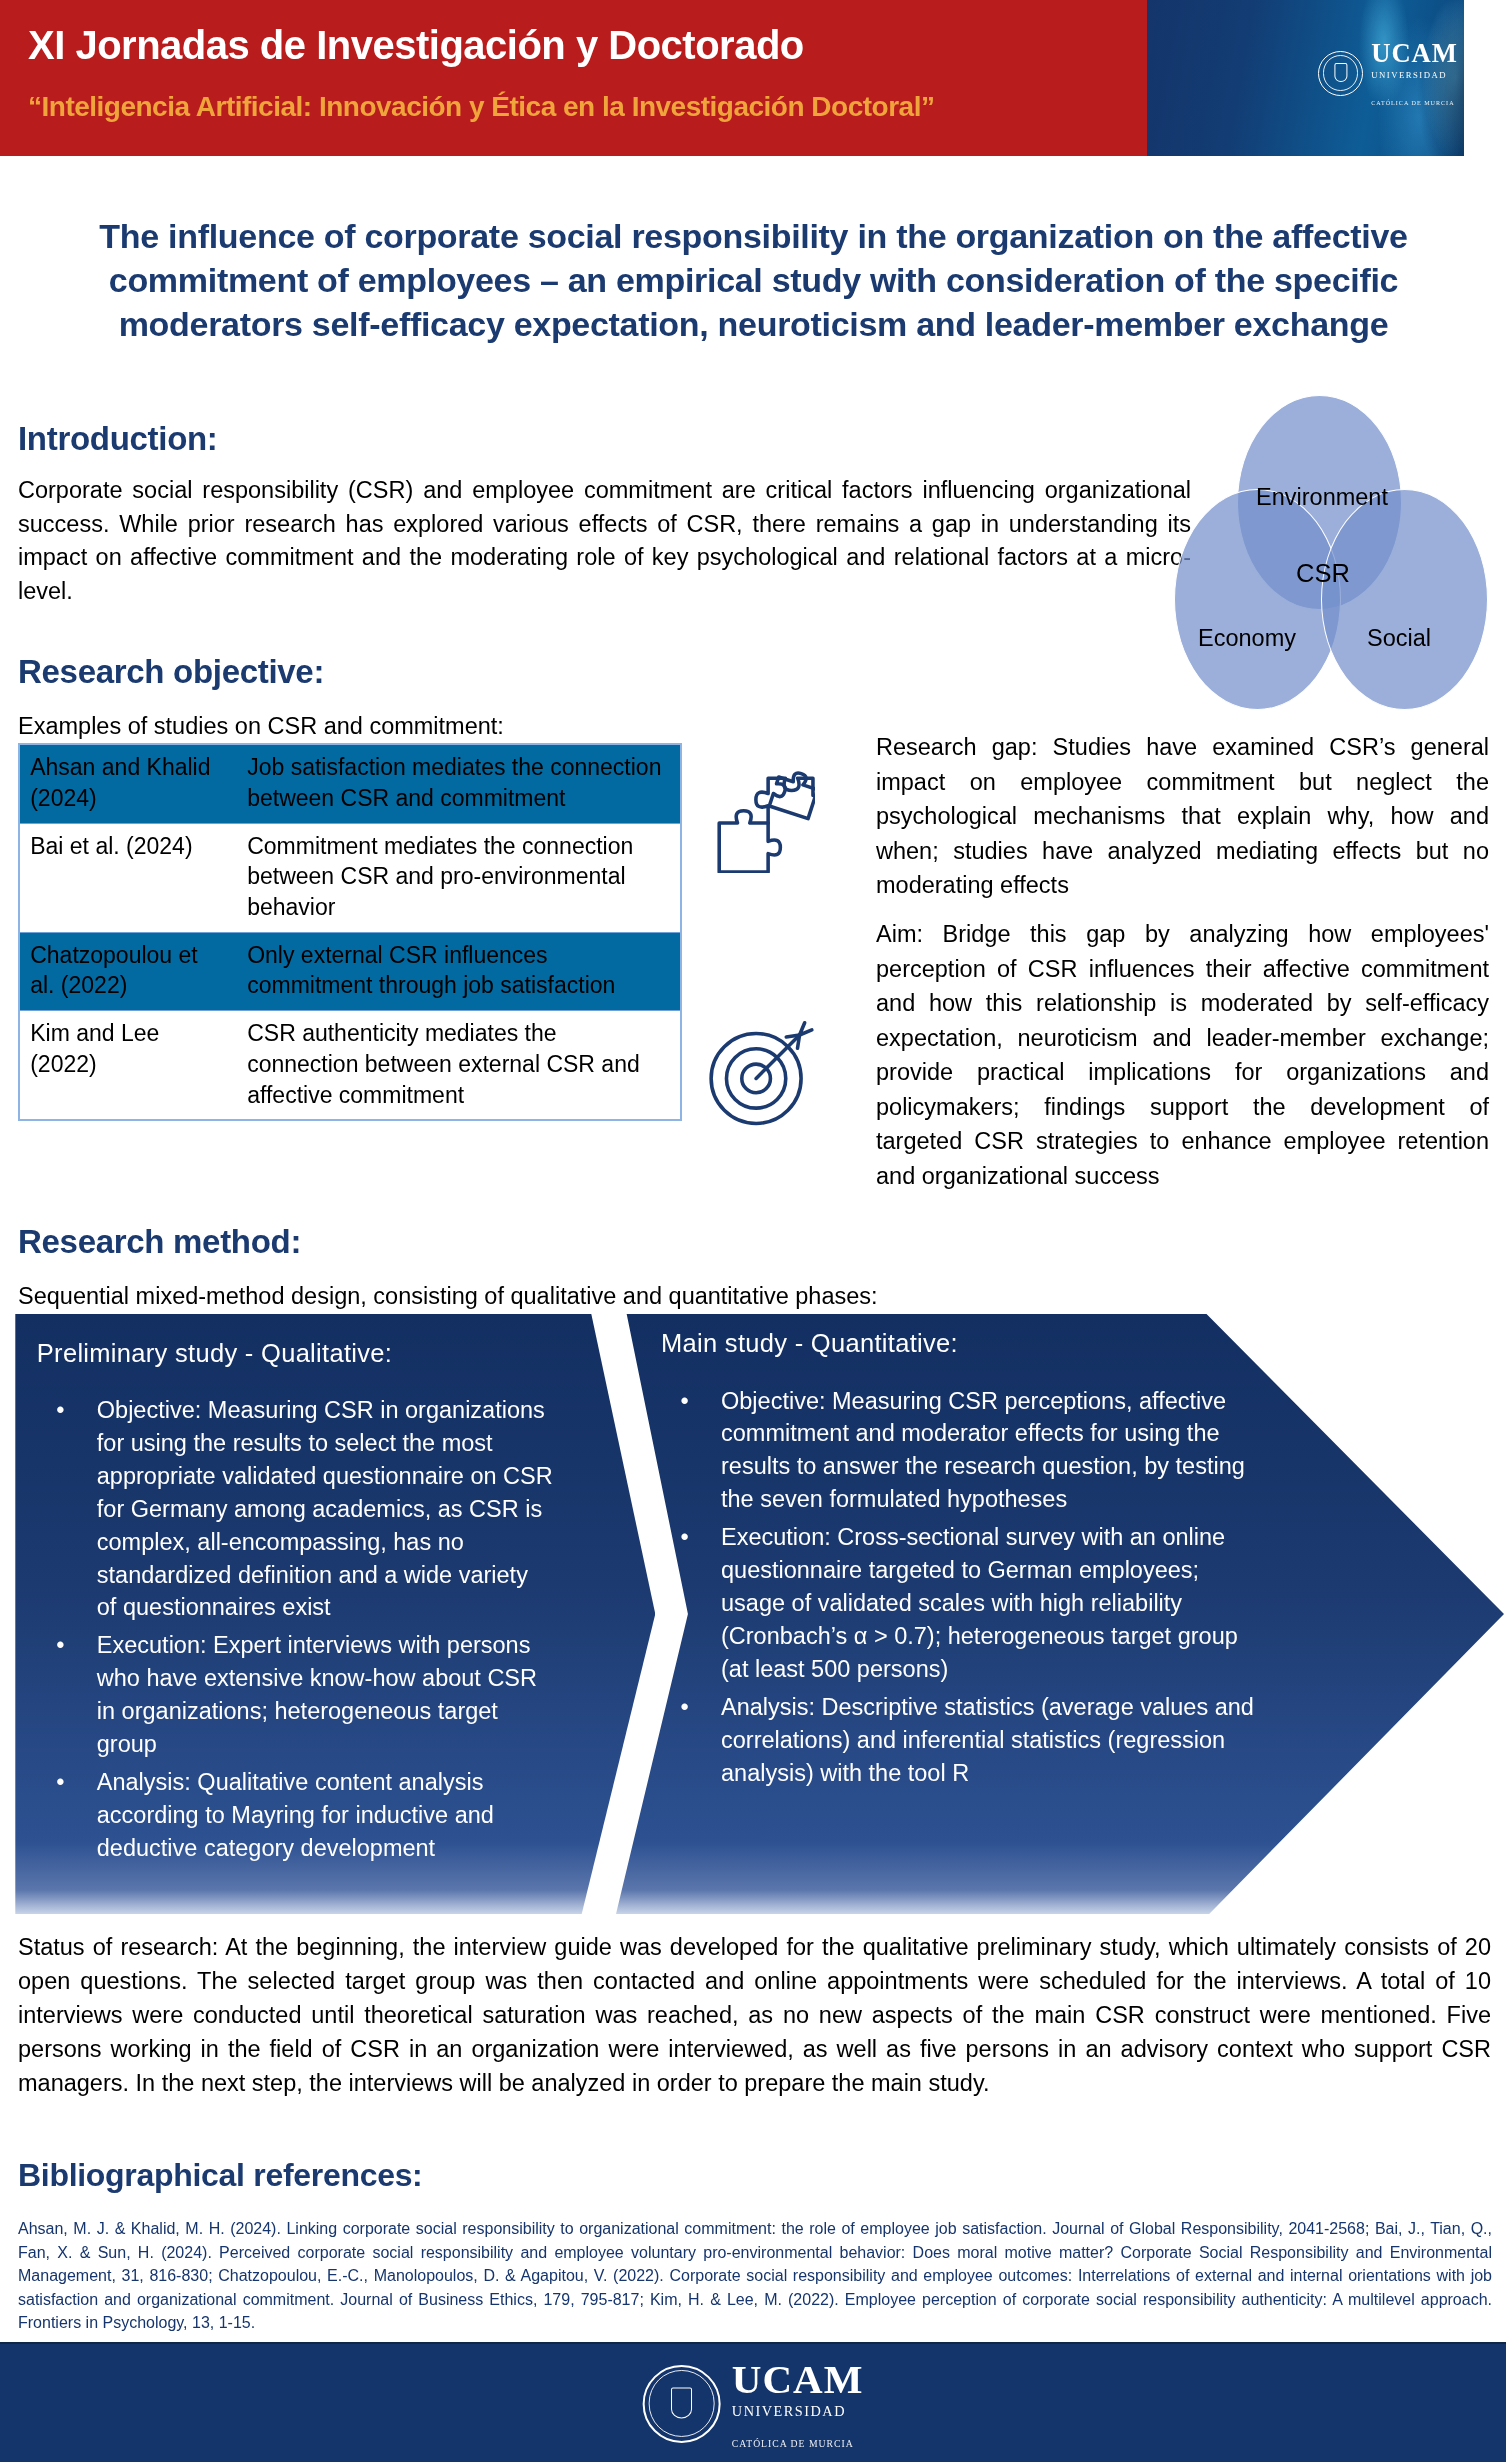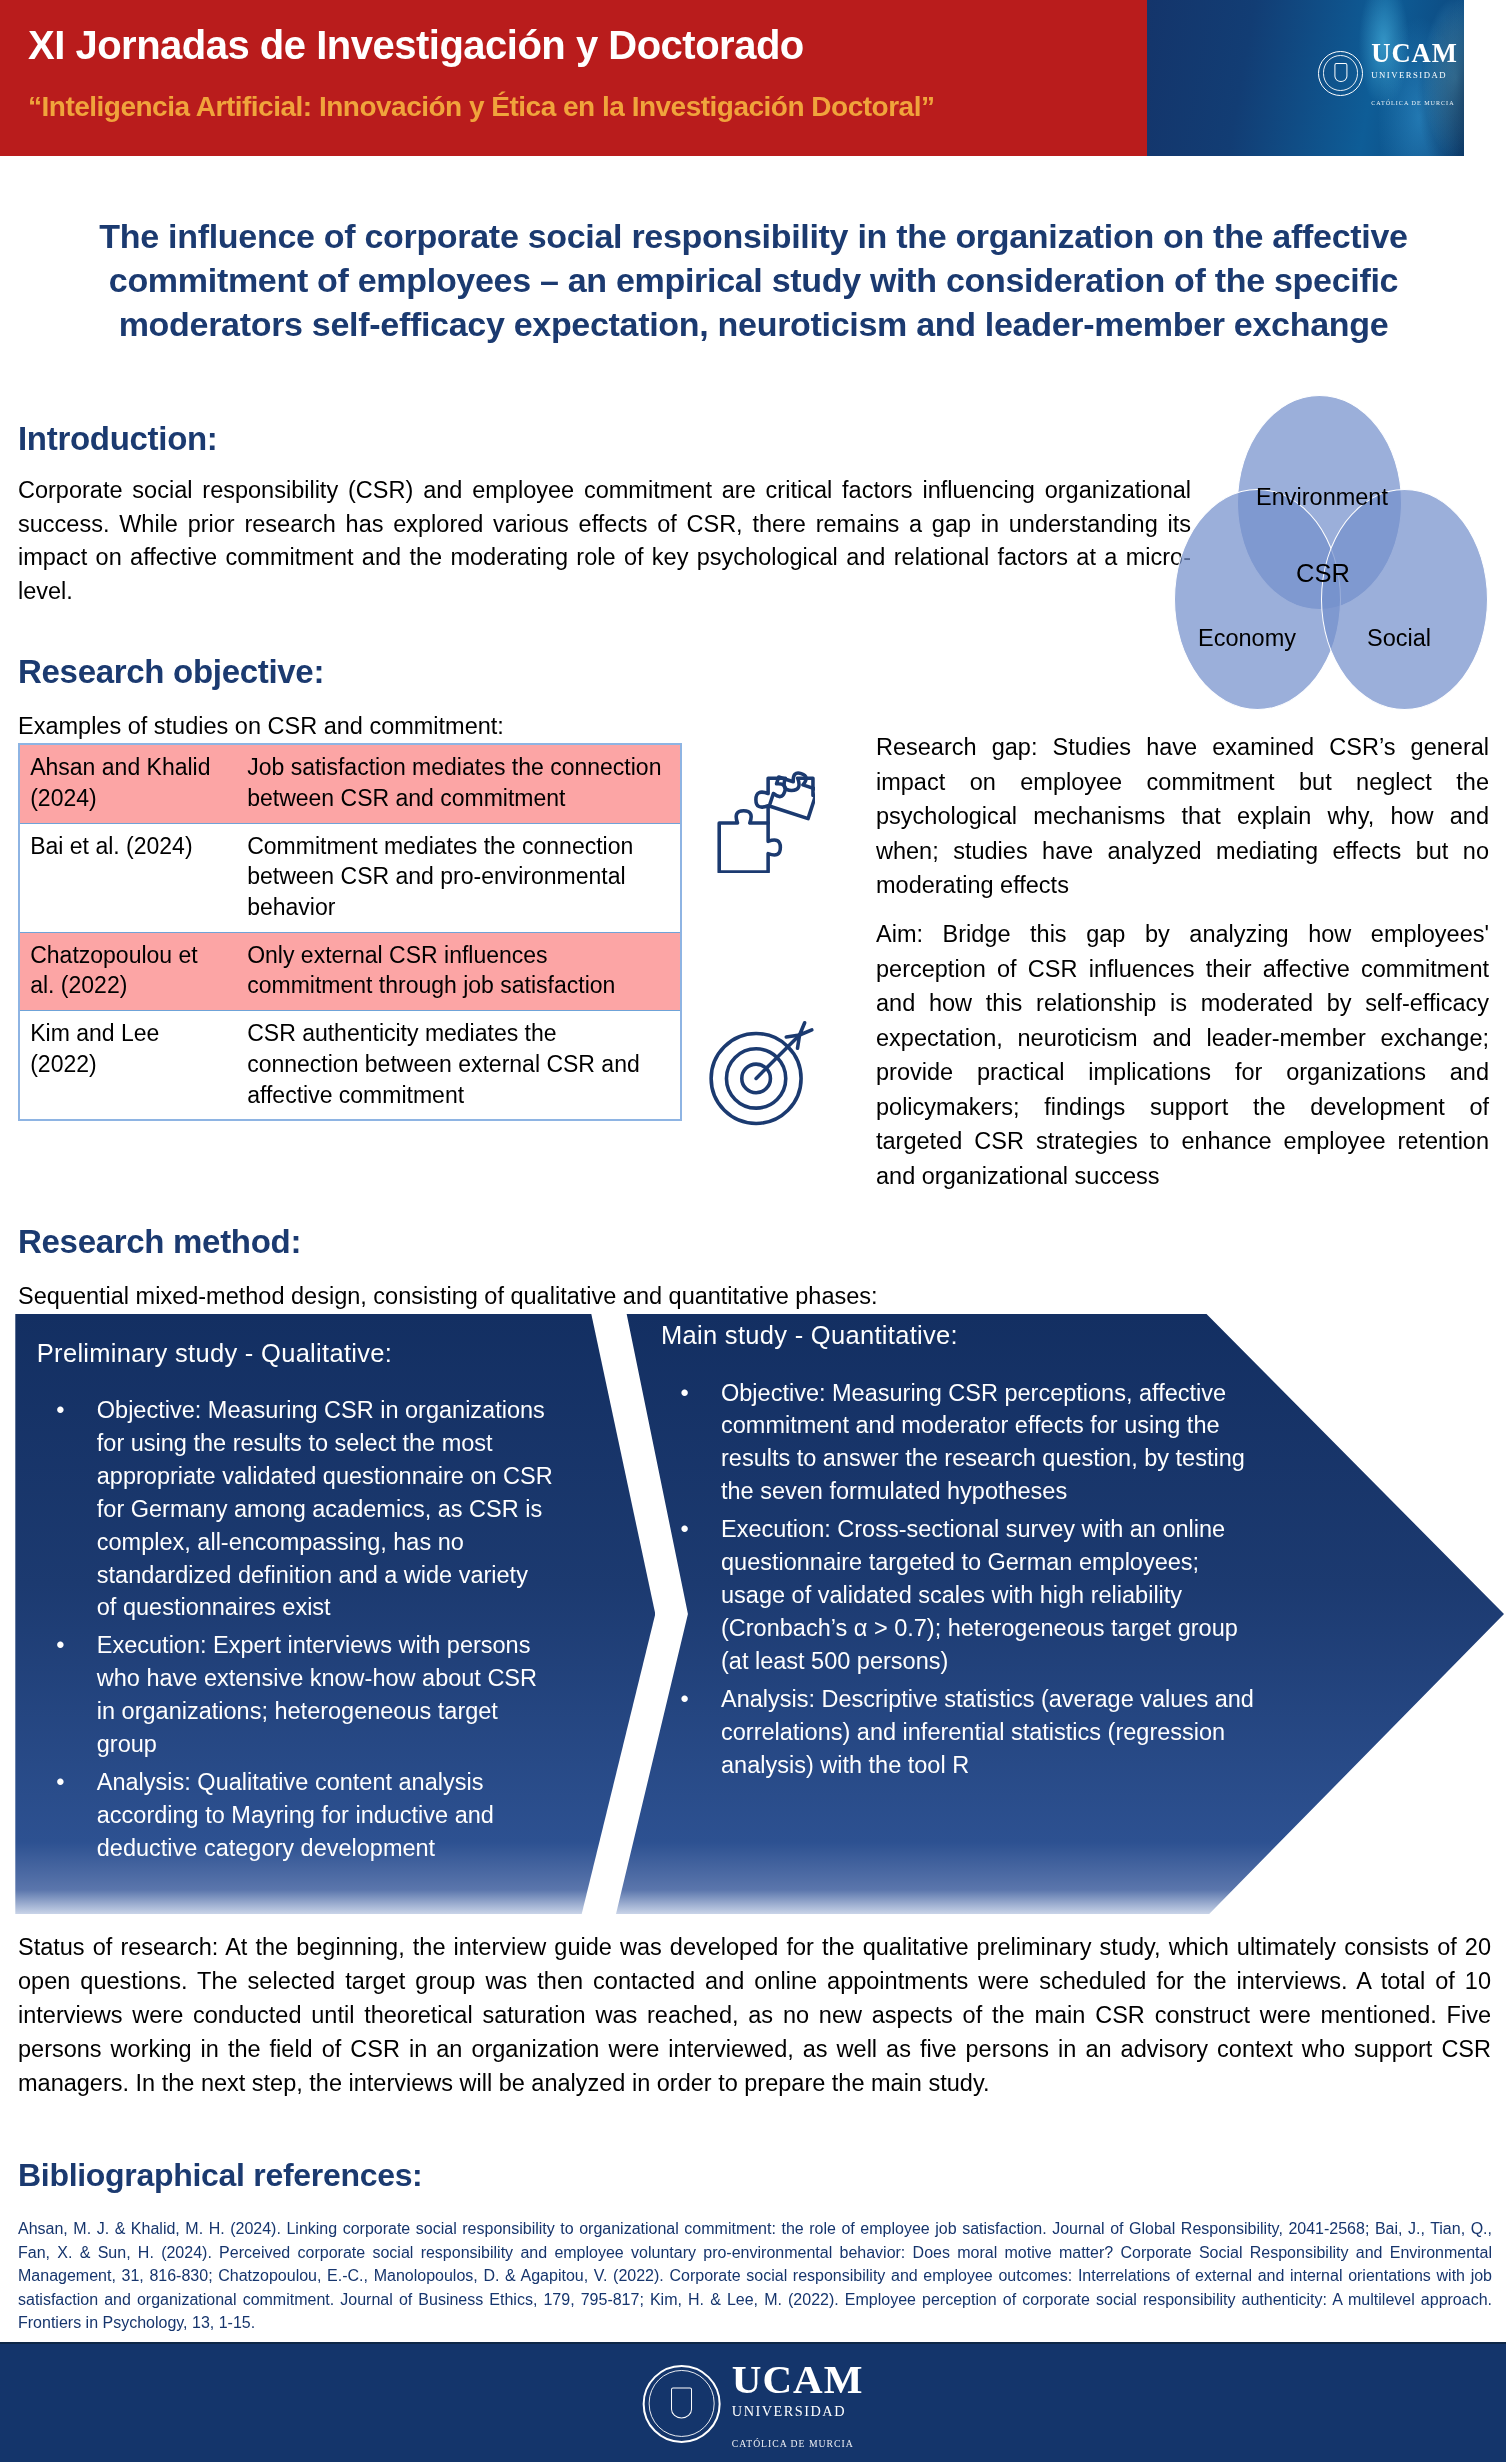--- a/index.html
+++ b/index.html
@@ -59,40 +59,40 @@
   .venn-label { position:absolute; font-size:23.5px; color:#000; white-space:nowrap; transform:translate(-50%,-50%); }
   .venn-center { font-weight:normal; font-size:25.5px; }
 
   .examples-line { position:absolute; left:18px; top:713px; font-size:23.5px; color:#000; }
 
   
   .studies-table { position:absolute; left:18px; top:743px; width:664px; border:2px solid #8eb4e3; background:#fff; }
   .t-header { display:flex; background:#14356b; color:#ffffff; font-size:24px; border:2px solid #ffffff; }
   .t-header > div { padding:5.1px 10.2px; }
   .t-row { display:flex; font-size:23px; line-height:1.33; color:#000; border-top:1.5px solid #6fa3d8; }
-  .t-row.alt { background:#fca5a5; }
+  .t-row.alt { background:#0369a1; }
   .t-row > div { padding:7.2px 10.2px 9.2px 10.2px; }
   .col-author { width:217px; flex:0 0 auto; }
   .col-finding { flex:1; }
 
   
   .gap-text, .aim-text { position:absolute; left:876px; width:613px; font-size:23.5px; line-height:1.47; text-align:justify; color:#000; }
   .gap-text { top:730px; }
   .aim-text { top:917px; }
   .icon-box { position:absolute; }
   .puzzle-box { left:708px; top:766px; }
   .target-box { left:705px; top:1012px; }
 
   .method-intro { position:absolute; left:18px; top:1283px; font-size:23.5px; color:#000; }
 
   
   .arrow { position:absolute; top:1314px; height:600px; color:#ffffff;
     background:linear-gradient(180deg,#132f62 0%, #1c3a70 45%, #2d5191 88%, #5b76ac 96%, #c9d4e8 100%); }
   .arrow-left { left:15.3px; width:640px; clip-path:polygon(0 0, 90% 0, 100% 50%, 88.5% 100%, 0 100%); padding:24.5px 87px 0 21.5px; }
-  .arrow-right { left:616px; width:888px; clip-path:polygon(1.2% 0, 66.5% 0, 100% 50%, 66.8% 100%, 0 100%, 8.1% 50%); padding:7px 0 0 45px; }
+  .arrow-right { left:616px; width:888px; clip-path:polygon(1.2% 0, 66.5% 0, 100% 50%, 66.8% 100%, 0 100%, 8.1% 50%); padding:15px 0 0 45px; }
   .arrow h3 { font-size:25.5px; font-weight:normal; letter-spacing:0.3px; }
   .arrow ul { list-style:none; margin-top:26.6px; }
   .arrow-left ul { width:516px; }
   .arrow-right ul { width:600px; }
   .arrow li { position:relative; padding-left:60px; font-size:23.5px; line-height:1.40; }
   .arrow li + li { margin-top:5.1px; }
   .arrow li::before { content:"•"; position:absolute; left:19.4px; top:0; font-size:23.5px; }
 
   .status-text { position:absolute; left:18px; top:1930px; width:1473px; font-size:23.5px; line-height:1.45; text-align:justify; color:#000; }
 

